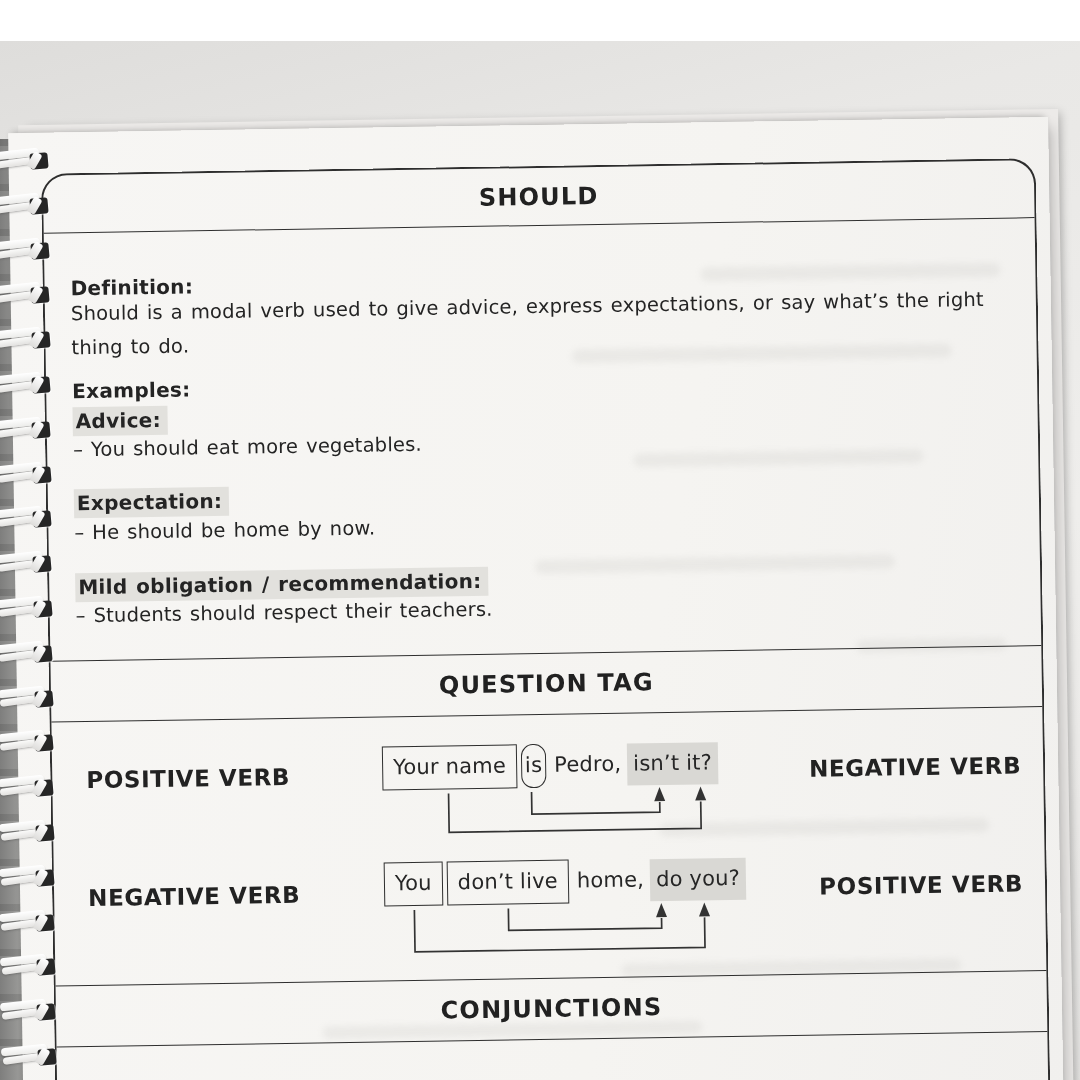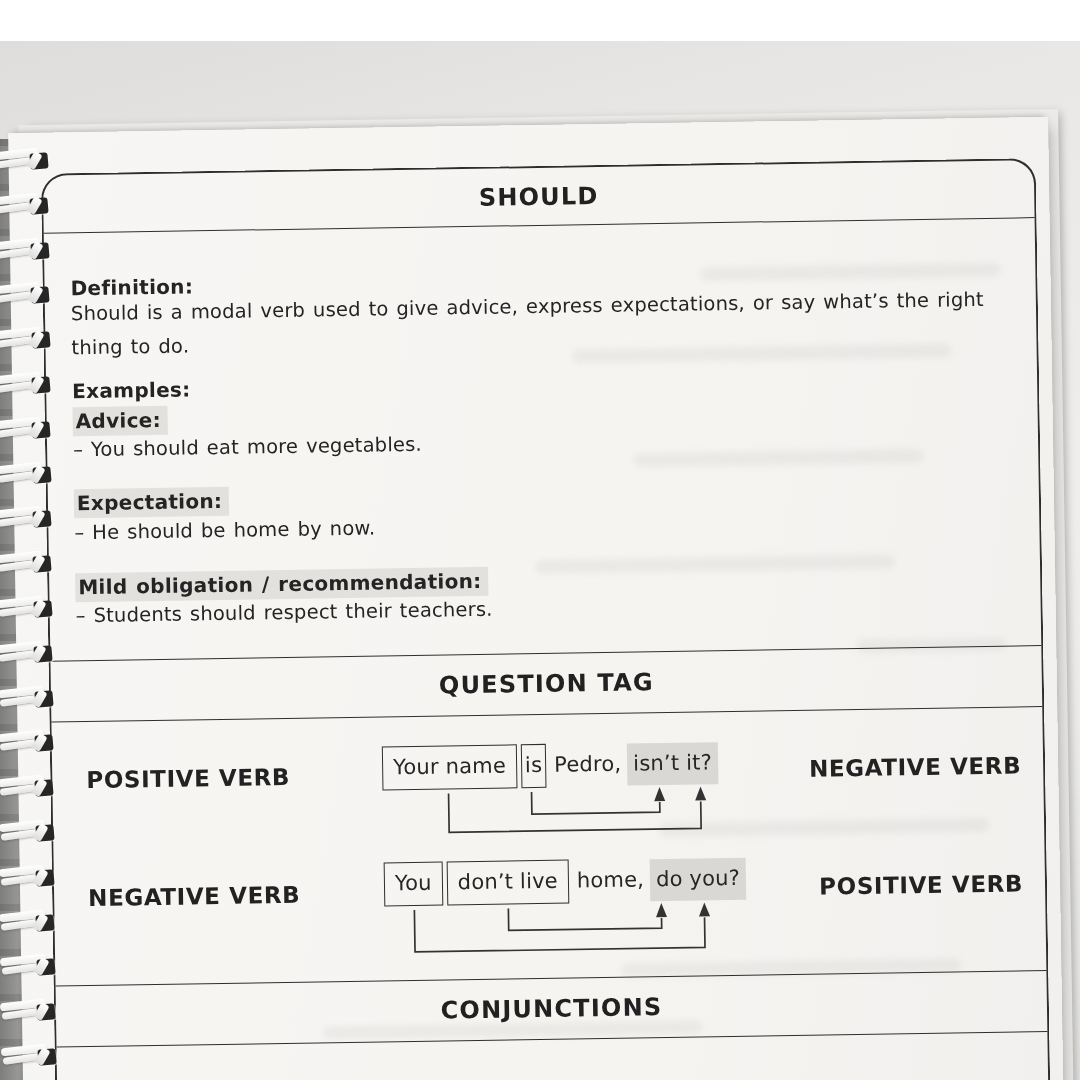--- a/index.html
+++ b/index.html
@@ -65,21 +65,21 @@
   .row-2 { top:670px; height:152px; }
   .side-label { position:absolute; font-size:23px; font-weight:600; letter-spacing:.6px; color:#222; }
   .side-left  { left:34px; }
   .side-right { right:26px; }
   .sentence { position:absolute; left:330px; white-space:nowrap; font-size:21px; letter-spacing:.2px; }
   .row-1 .sentence { top:16px; }
   .row-2 .sentence { top:22px; }
   .row-1 .side-label { top:32px; }
   .row-2 .side-label { top:40px; }
   .boxed { display:inline-block; border:1.8px solid #2e2e2e; padding:8px 10px 10px; margin-right:4px; background:transparent; }
-  .boxed.narrow { padding:8px 3px 10px; }
+  .boxed.narrow { padding:8px 3px 10px;border-radius:12px; }
   .plainword { margin:0 6px 0 4px; }
   .tag-hl { background:#d9d8d4; padding:8px 6px 10px; }
   .connectors { position:absolute; left:0; top:0; width:995px; height:100%; }
   .connectors path { fill:none; stroke:#333; stroke-width:1.7; }
   .connectors polygon { fill:#333; }
 
   
   .coils { position:absolute; left:0; top:0; width:70px; height:1080px; z-index:6; }
   .coil { position:absolute; width:64px; height:34px; }
   .coil .hole {

